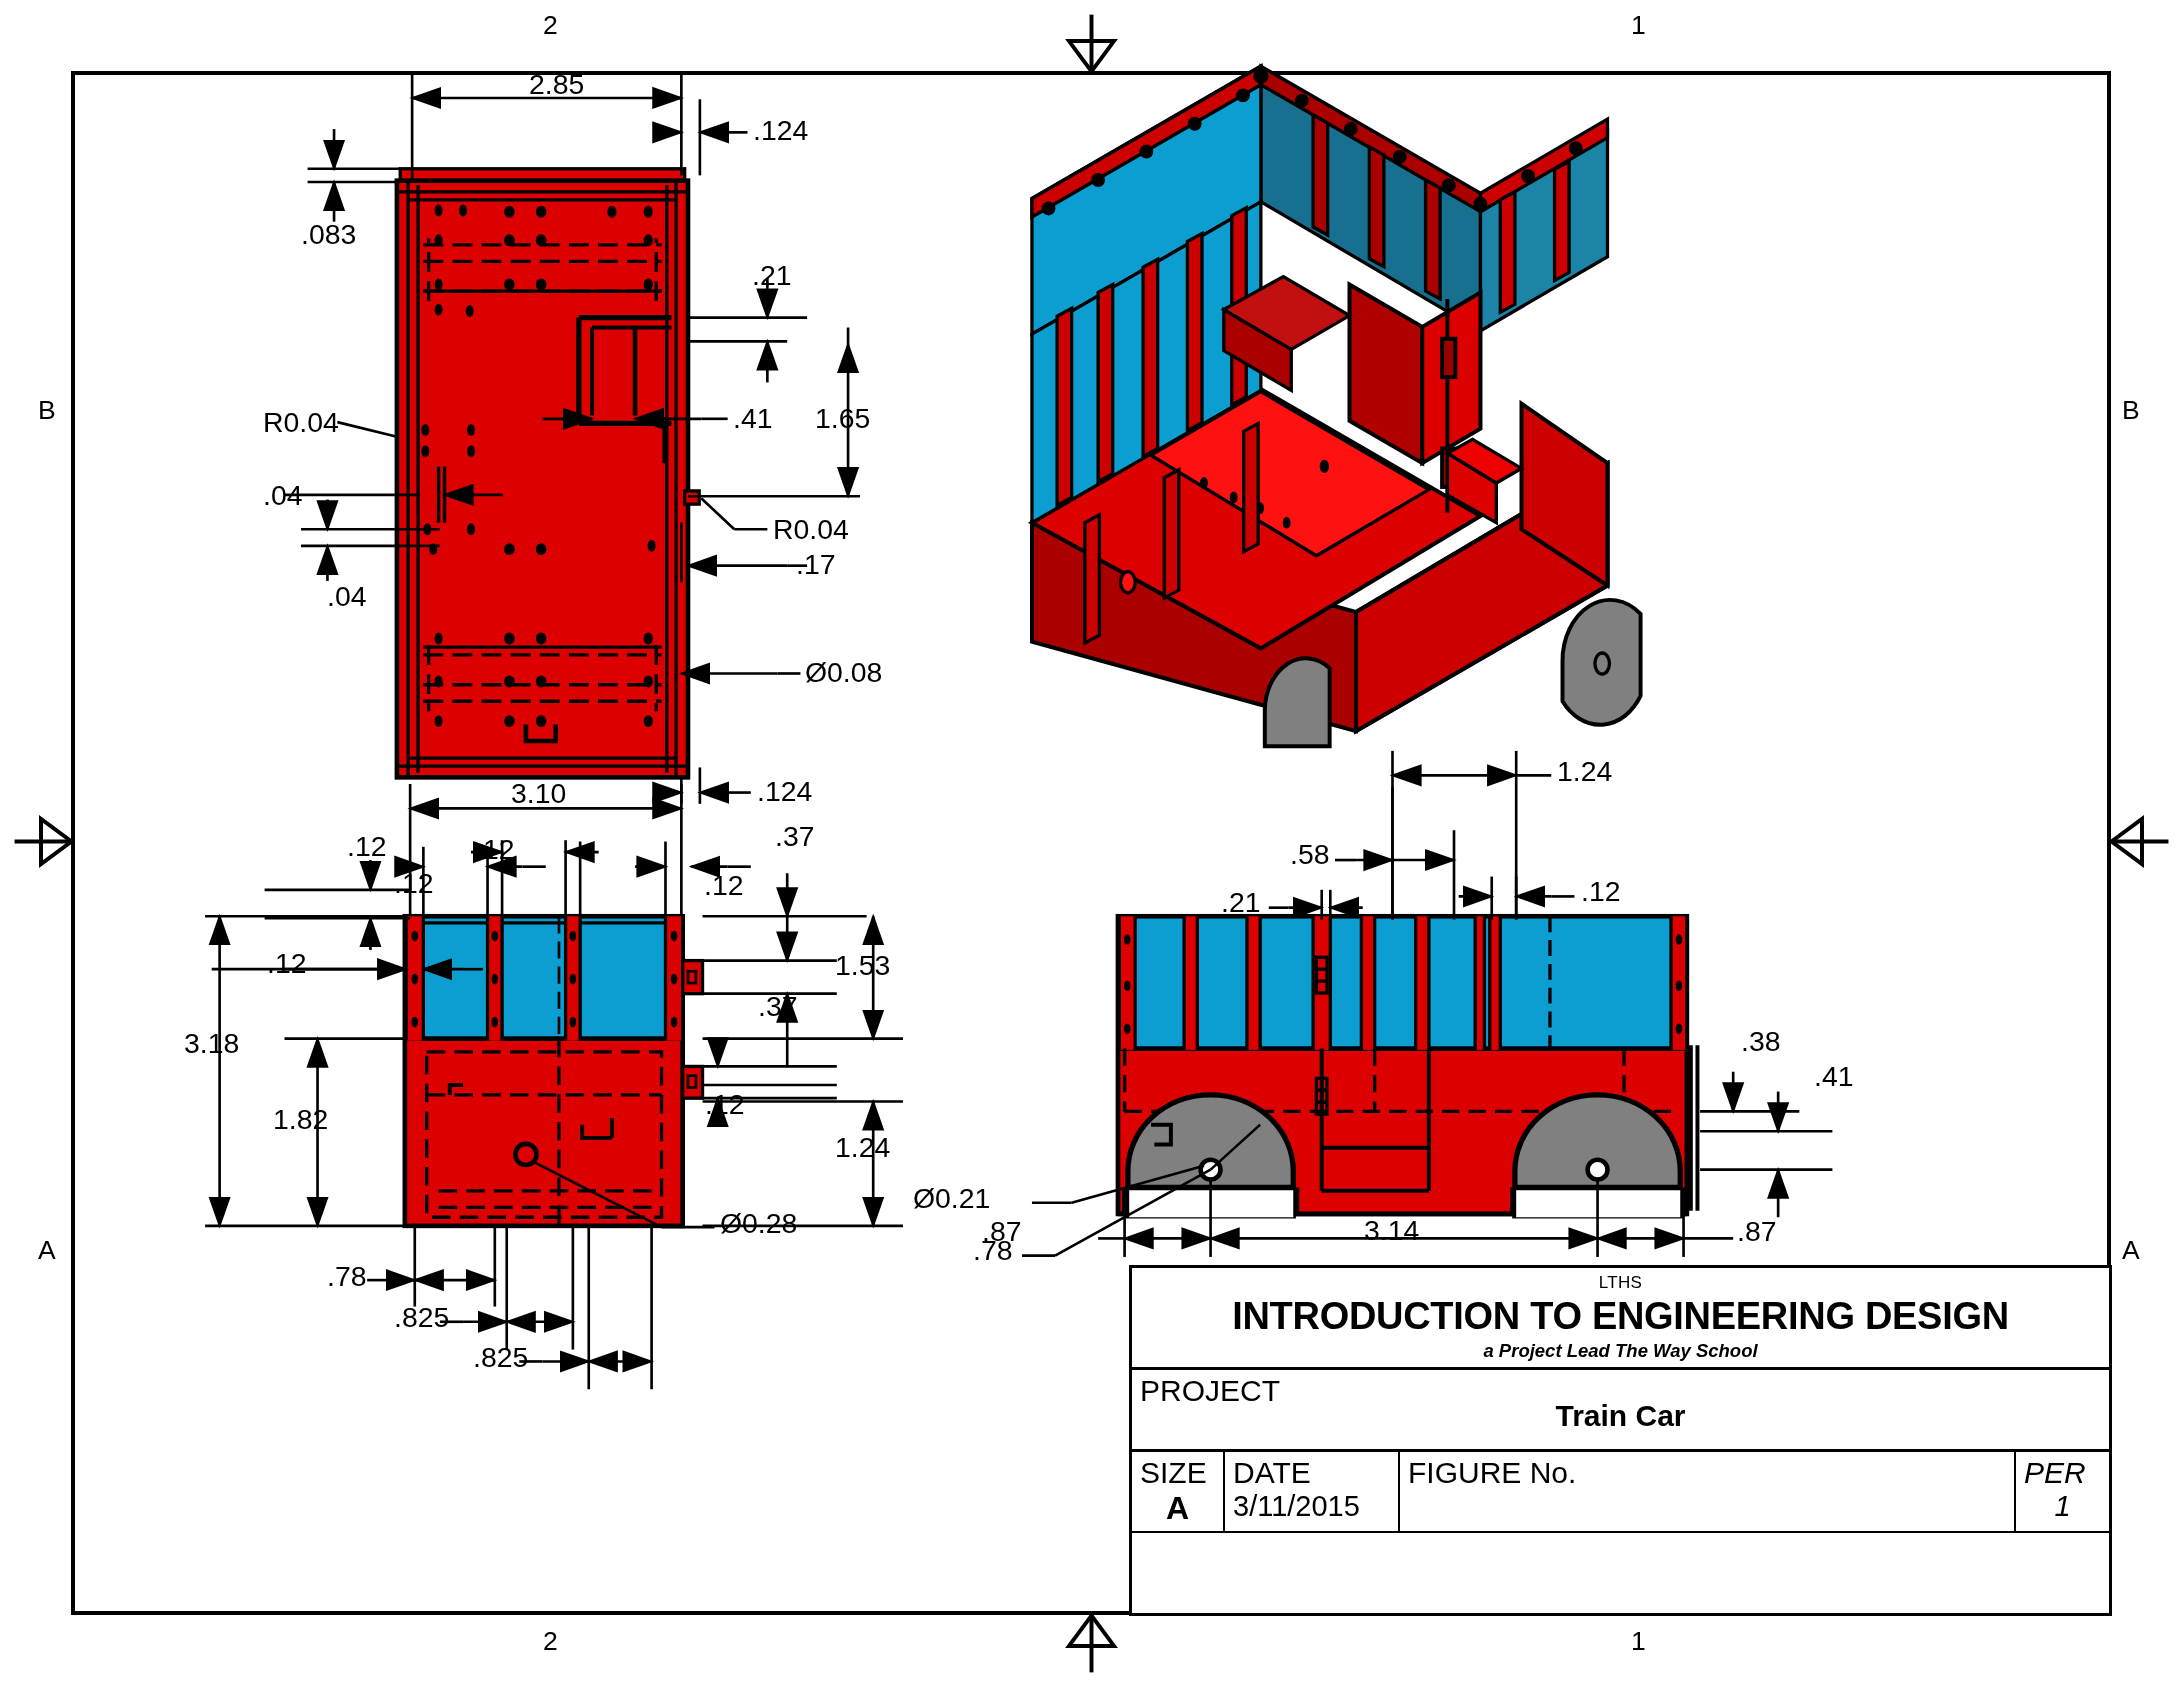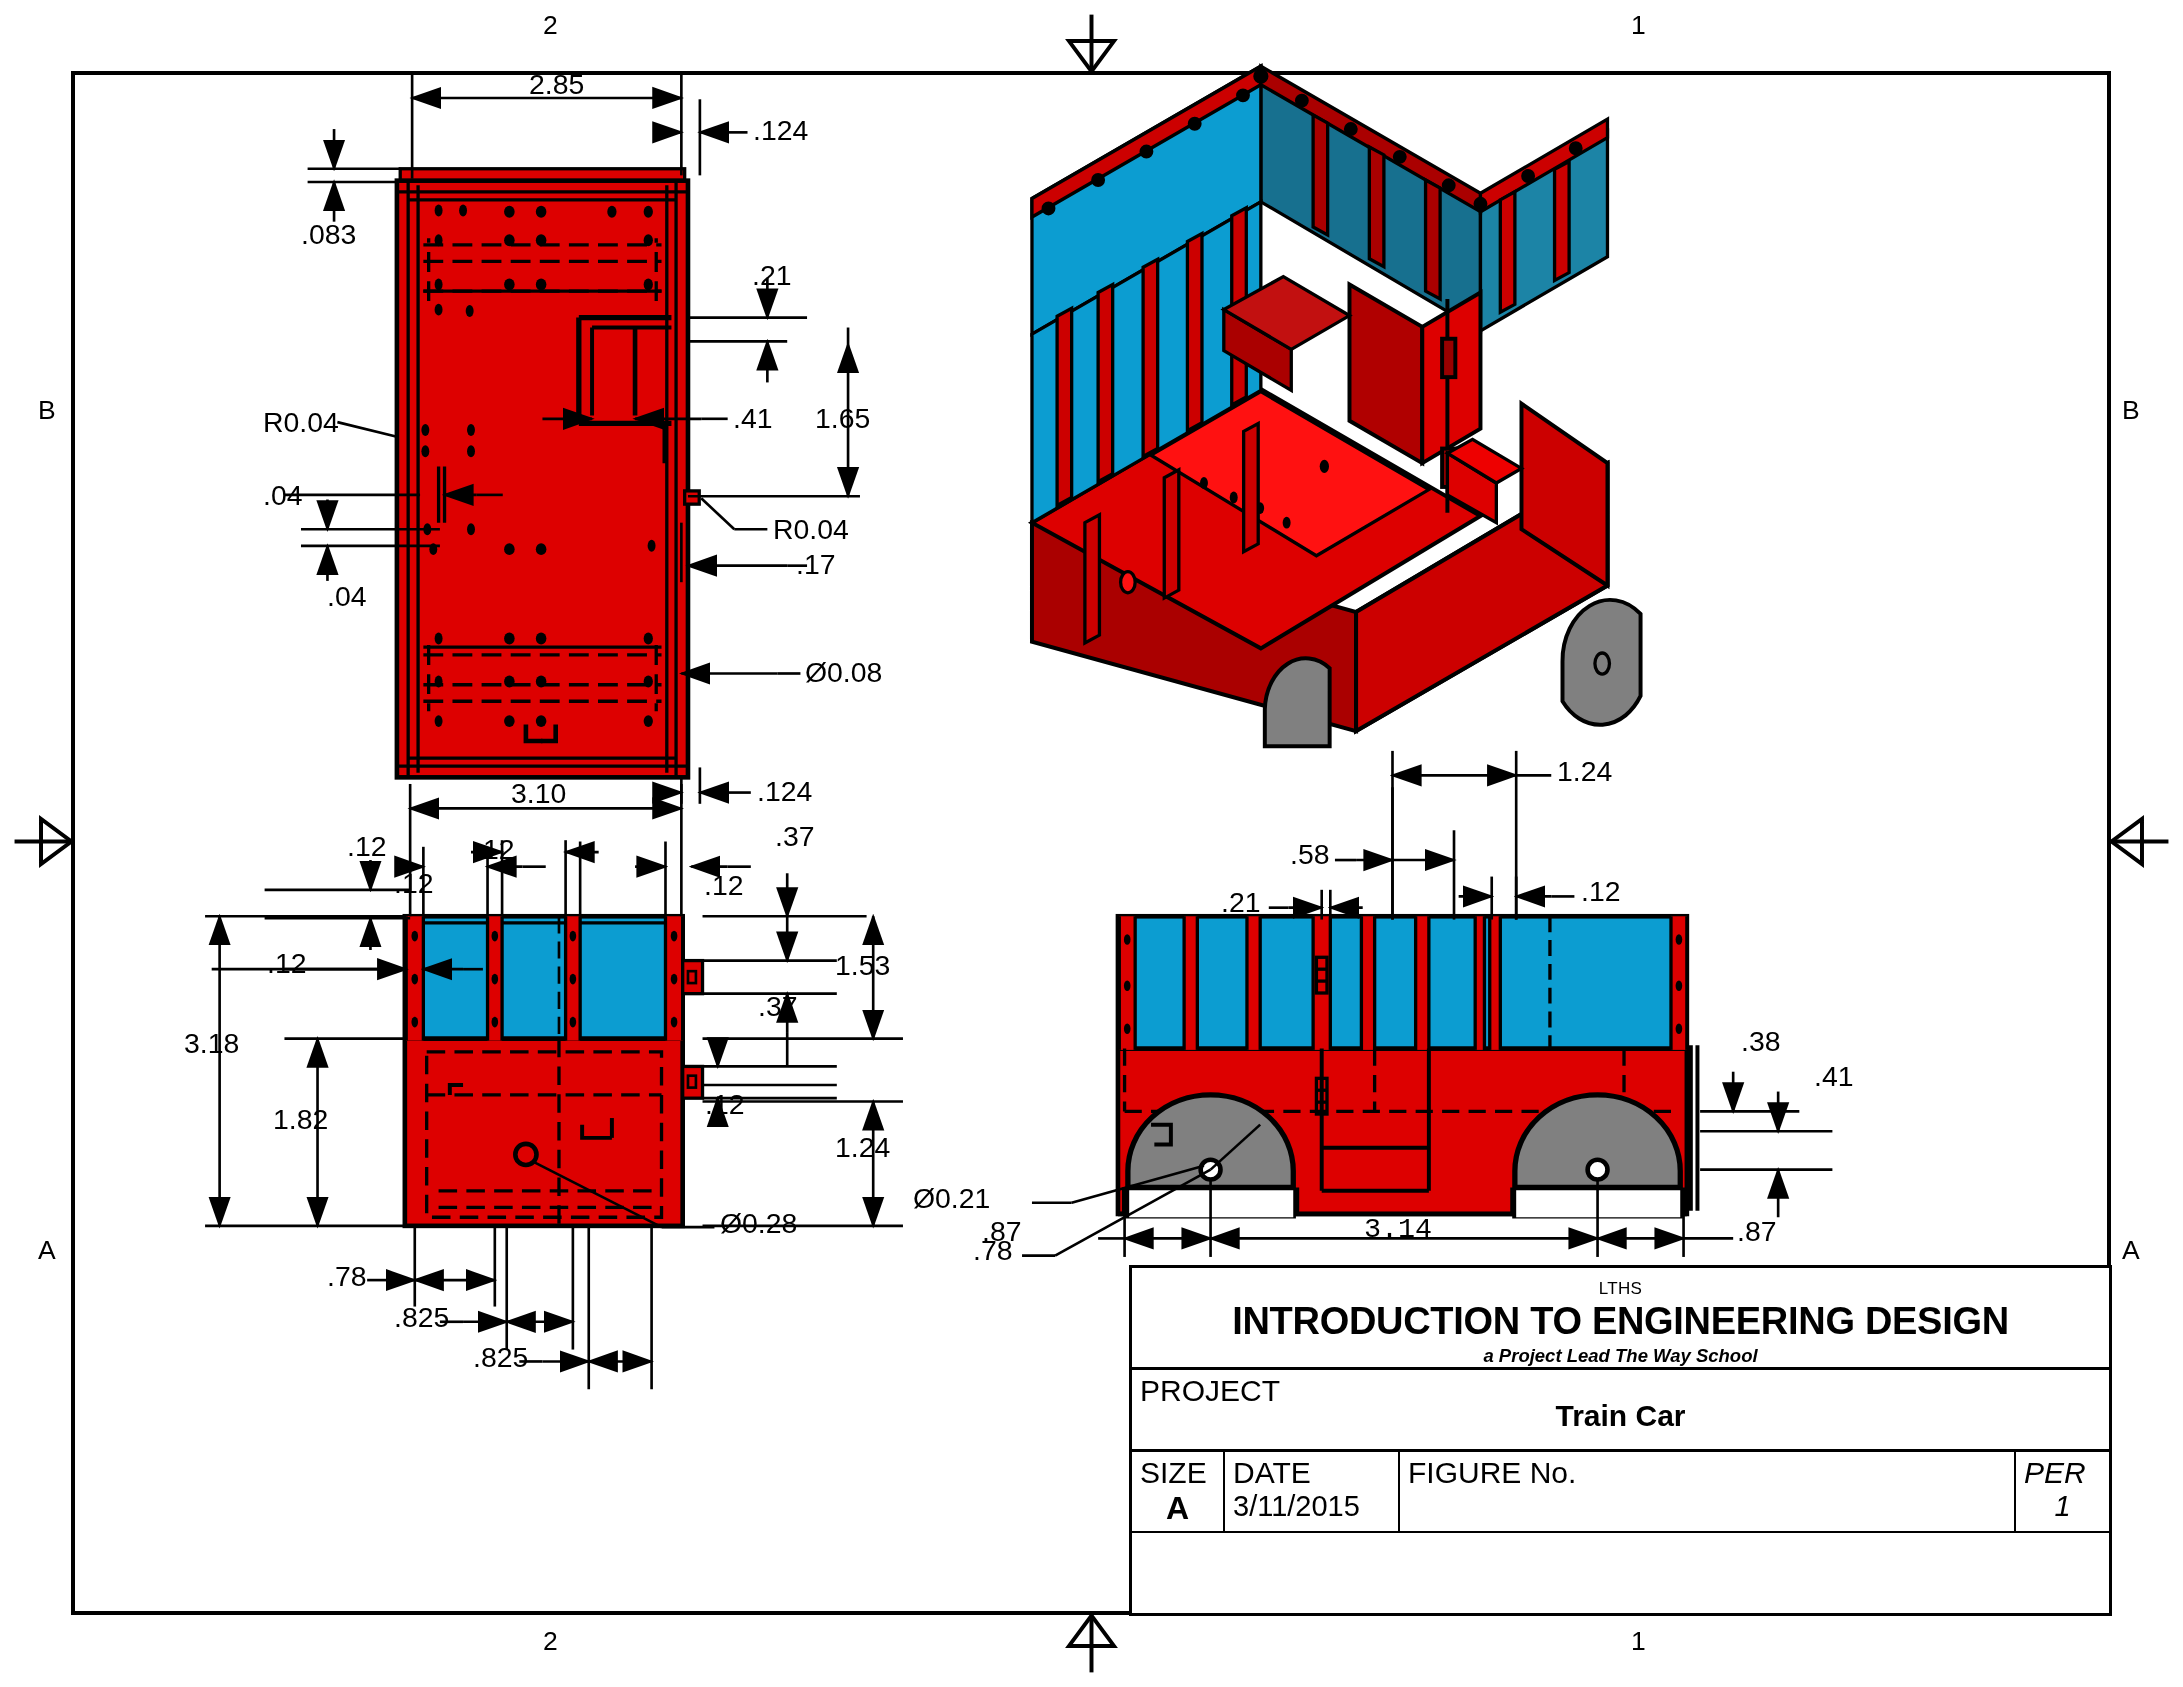--- a/index.html
+++ b/index.html
@@ -59,21 +59,21 @@
     width: 983px;
     height: 351px;
     border: 3.3px solid #000;
     box-sizing: border-box;
     background: #fff;
   }
   .tb-head {
     height: 99px;
     border-bottom: 3.3px solid #000;
     display: flex; flex-direction: column;
-    align-items: center; justify-content: flex-end;
+    align-items: center; justify-content: center;
   }
   .tb-lths { font-size: 17px; letter-spacing: 0.3px; margin-bottom: 1.3px;}
   .tb-title {
     font-size: 38px; font-weight: bold; letter-spacing: -0.3px;
   }
   .tb-sub { font-size: 18.5px; font-style: italic; font-weight: bold; margin-top: 2px;}
   .tb-project {
     height: 79px; border-bottom: 3.3px solid #000;
     position: relative;
   }
@@ -735,21 +735,21 @@
   <div class="dim" style="left:394px; top:1303px;">.825</div>
   <div class="dim" style="left:473px; top:1343px;">.825</div>
   <div class="dim" style="left:720px; top:1209px;">Ø0.28</div>
 
   <div class="dim" style="left:1557px; top:757px;">1.24</div>
   <div class="dim" style="left:1290px; top:840px;">.58</div>
   <div class="dim" style="left:1221px; top:888px;">.21</div>
   <div class="dim" style="left:1581px; top:877px;">.12</div>
   <div class="dim" style="left:1741px; top:1027px;">.38</div>
   <div class="dim" style="left:1814px; top:1062px;">.41</div>
-  <div class="dim" style="left:1364px; top:1216px;font-family:Liberation Mono, monospace;">3.14</div>
+  <div class="dim" style="left:1364px; top:1216px;">3.14</div>
   <div class="dim" style="left:982px; top:1217px;">.87</div>
   <div class="dim" style="left:1737px; top:1217px;">.87</div>
   <div class="dim" style="left:913px; top:1184px;">Ø0.21</div>
   <div class="dim" style="left:973px; top:1236px;">.78</div>
 
   <div id="titleblock">
 
     <div class="tb-head">
       <div class="tb-lths">LTHS</div>
       <div class="tb-title">INTRODUCTION TO ENGINEERING DESIGN</div>

